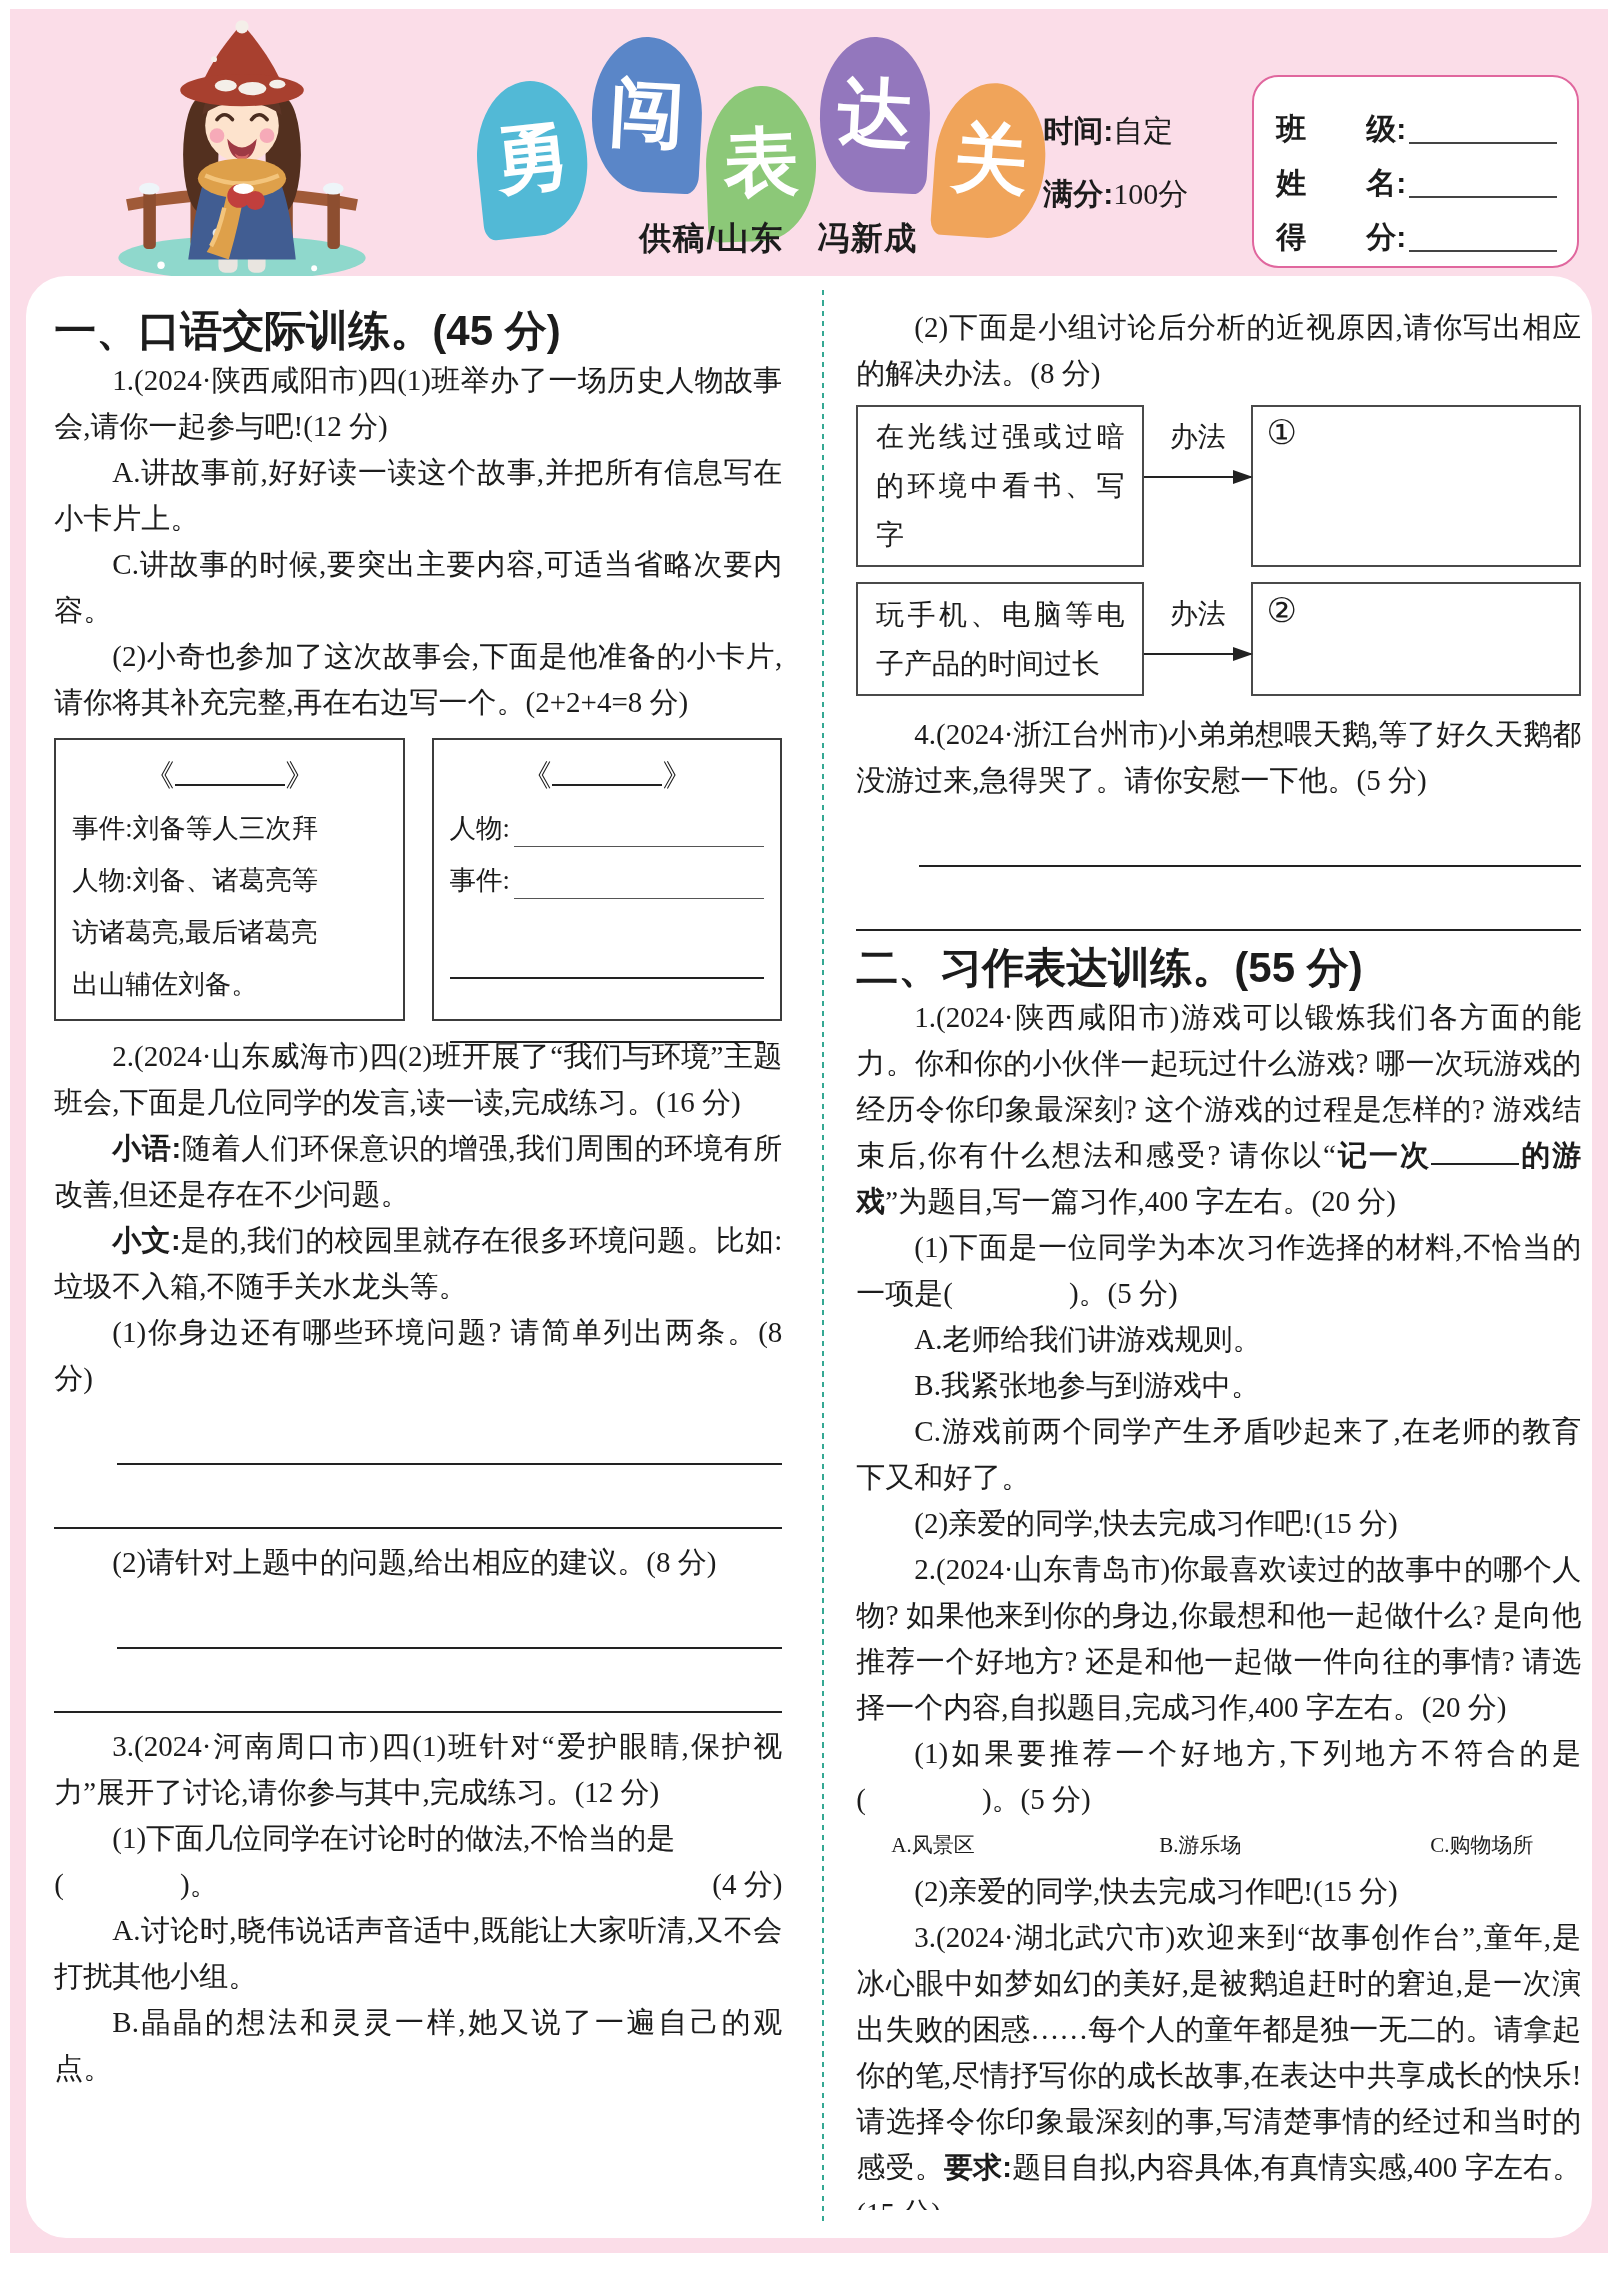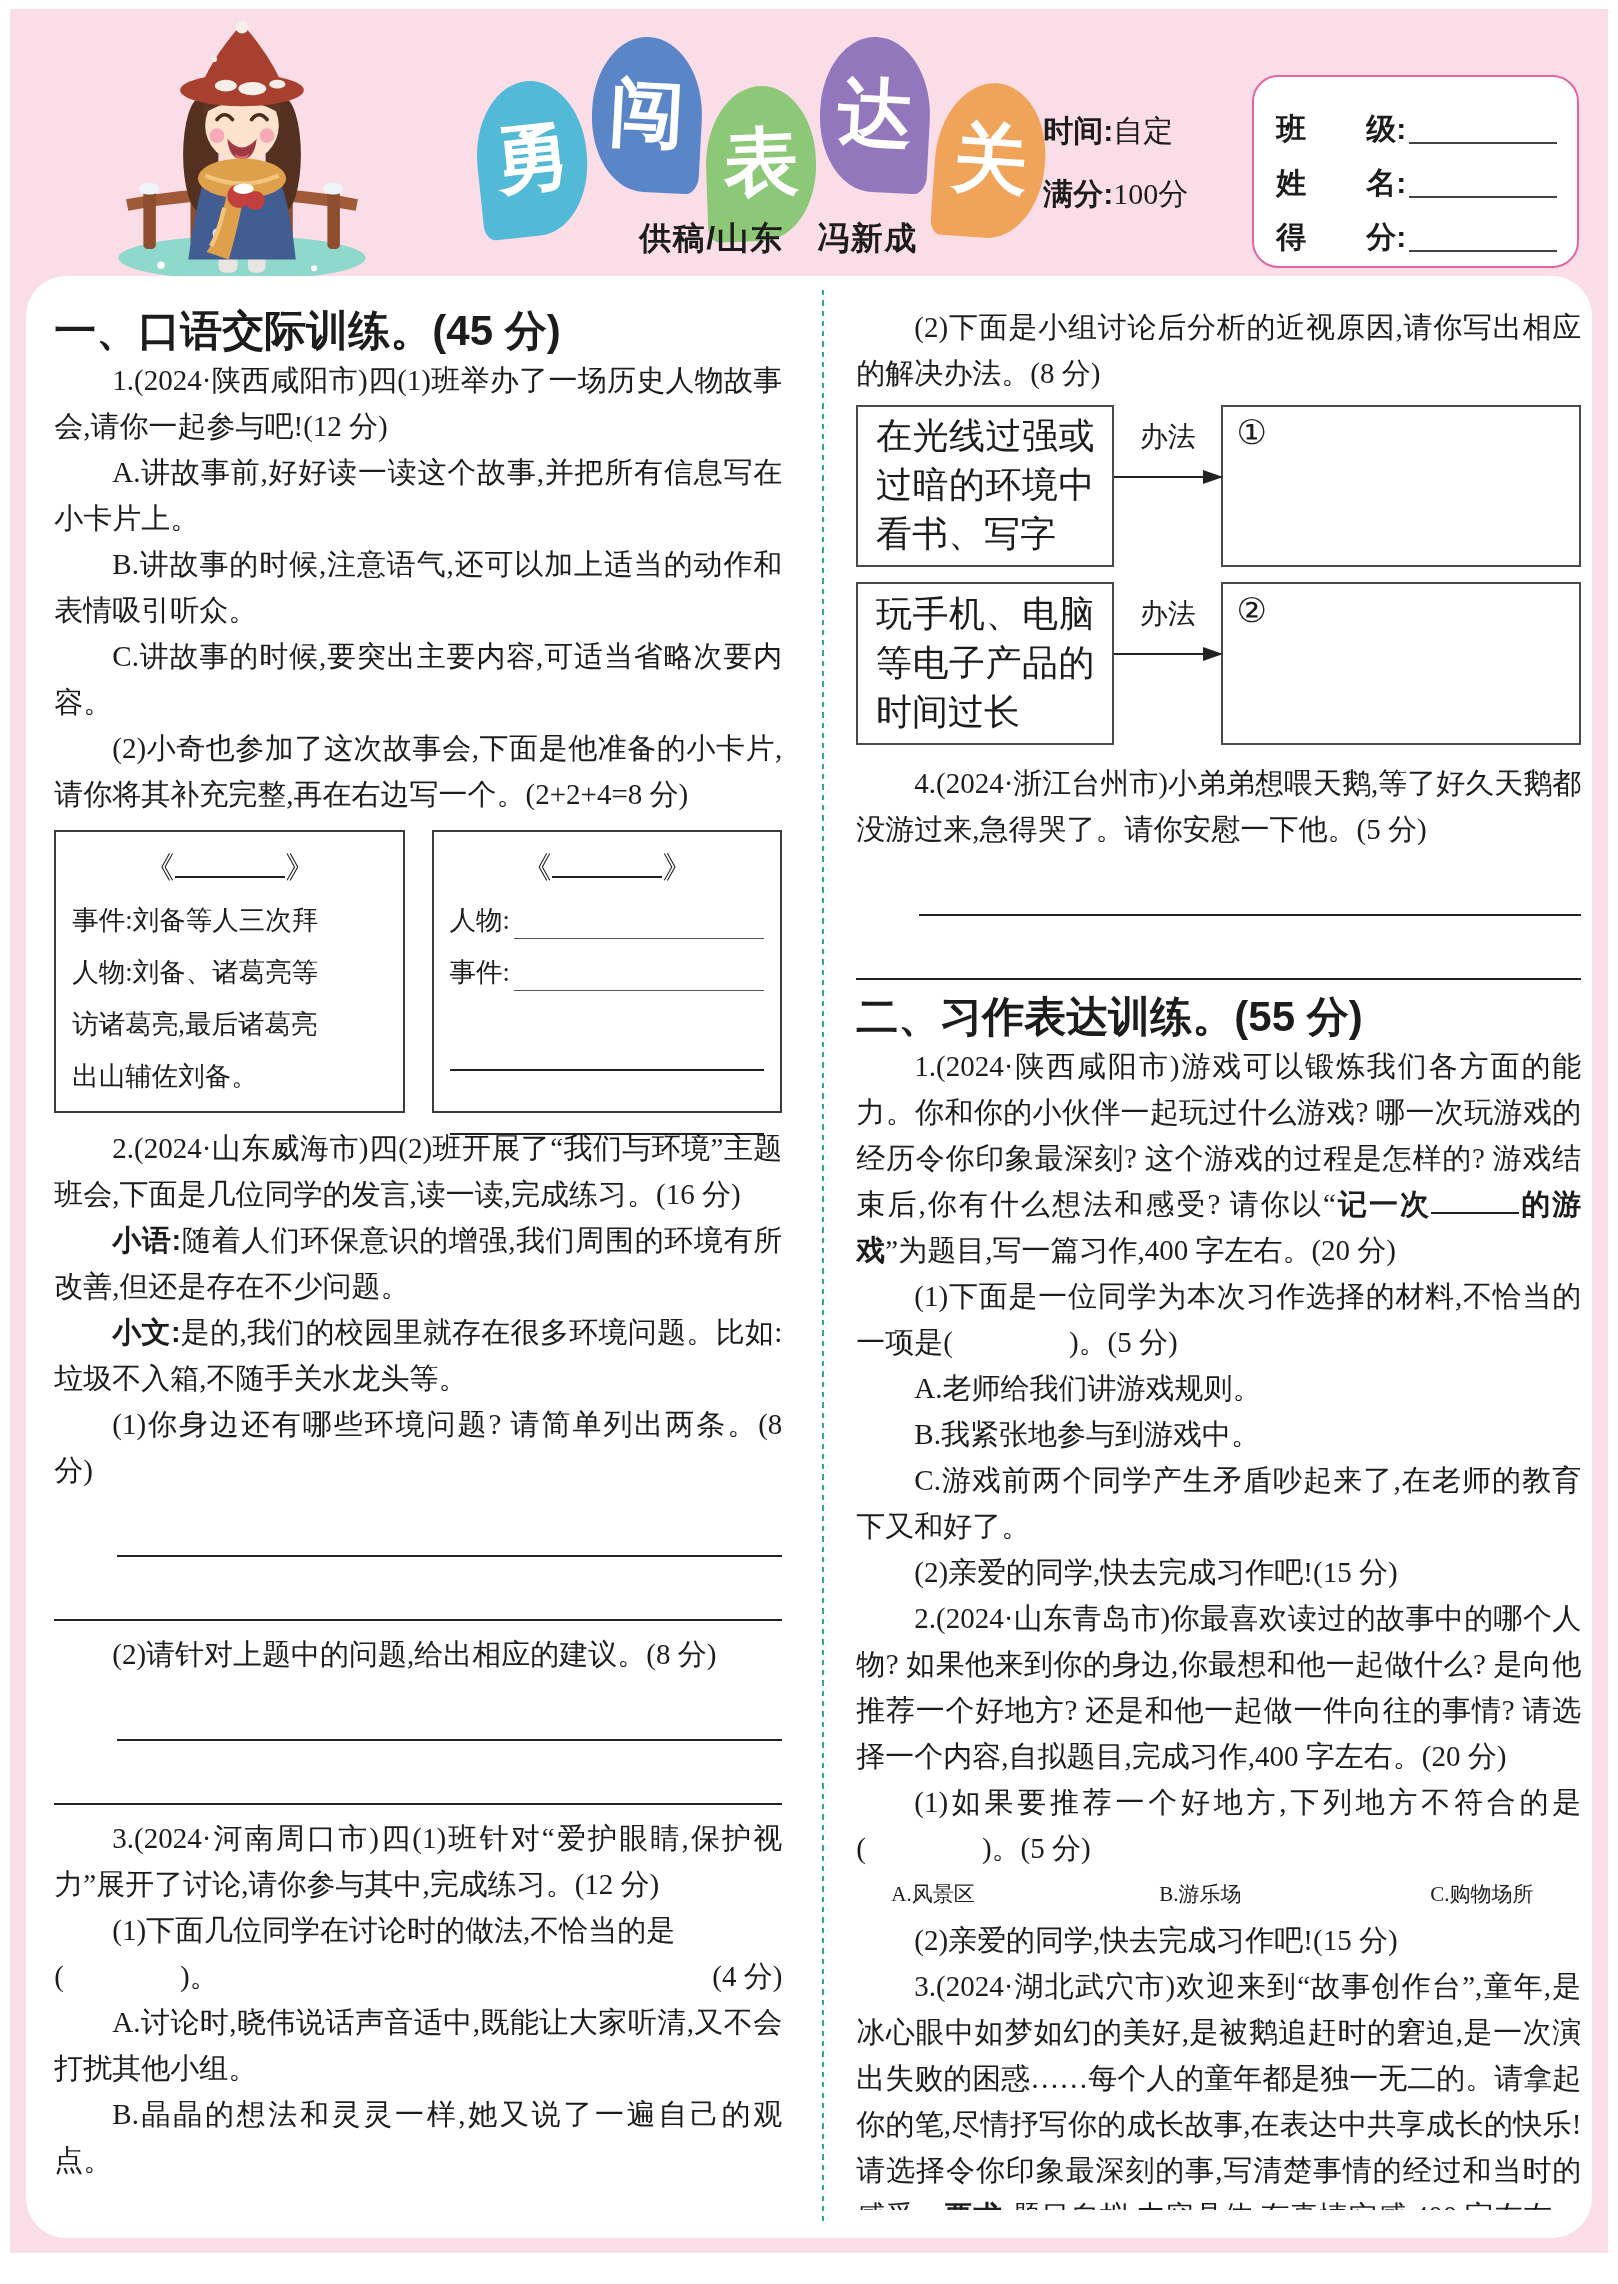--- a/index.html
+++ b/index.html
@@ -50,22 +50,22 @@
          padding:10.3px 16px 0 16px;font-size:26.5px;line-height:52px;}
   .scard .ttl{text-align:center;font-size:31px;}
   .scard .ttl .blank{width:110px;}
   .frow2{display:flex;}
   .frow2 .fl{flex:1;border-bottom:1.5px solid #555;margin:0 0 7.4px 4.4px;}
   
   .splitline{display:flex;justify-content:space-between;font-size:29px;line-height:46px;}
   
   .flow{margin:8.8px 0 7.4px;}
   .frow{display:flex;margin-bottom:14.7px;}
-  .fcause{width:258px;border:2.2px solid #4a4a4a;box-sizing:border-box;padding:5.9px 17.7px;
-          font-size:36px;line-height:49px;display:flex;align-items:center;text-align:justify;}
+  .fcause{width:288px;border:2.2px solid #4a4a4a;box-sizing:border-box;padding:5.9px 17.7px;
+          font-size:28px;line-height:49px;display:flex;align-items:center;text-align:justify;}
   .fmid{width:107px;position:relative;}
   .flabel{position:absolute;top:13.2px;left:50%;transform:translateX(-50%);font-size:28px;white-space:nowrap;}
   .farrow{position:absolute;top:71px;left:0;right:0;height:0;border-top:2.2px solid #222;}
   .farrow:after{content:"";position:absolute;right:-1.5px;top:-8px;width:0;height:0;
                 border-left:20.6px solid #222;border-top:7.4px solid transparent;border-bottom:7.4px solid transparent;}
   .fans{flex:1;border:2.2px solid #4a4a4a;box-sizing:border-box;padding:5.9px 13.2px;font-size:34px;}
   .opt3{display:flex;font-size:21px;line-height:46px;gap:12px;}
   .opt3 span{display:block;}
   .opt3 .o1{margin-left:35px;width:256px;}
   .opt3 .o2{width:259px;}
@@ -161,21 +161,20 @@
     </div>
   </div>
 
   <div class="card">
     <div class="divider"></div>
 
     <div class="col col-left">
       <p class="h1">一、口语交际训练。(45 分)</p>
       <p class="t">1.(2024·陕西咸阳市)四(1)班举办了一场历史人物故事会,请你一起参与吧!(12 分)</p>
       <p class="t">A.讲故事前,好好读一读这个故事,并把所有信息写在小卡片上。</p>
-      <p class="t">B.讲故事的时候,注意语气,还可以加上适当的动作和表情吸引听众。</p>
       <p class="t">C.讲故事的时候,要突出主要内容,可适当省略次要内容。</p>
       <p class="t">(2)小奇也参加了这次故事会,下面是他准备的小卡片,请你将其补充完整,再在右边写一个。(2+2+4=8 分)</p>
 
       <div class="cards">
         <div class="scard">
           <div class="ttl">
             <span>《</span><span class="blank"></span><span>》</span>
           </div>
           <div>事件:刘备等人三次拜</div>
           <div>人物:刘备、诸葛亮等</div>

